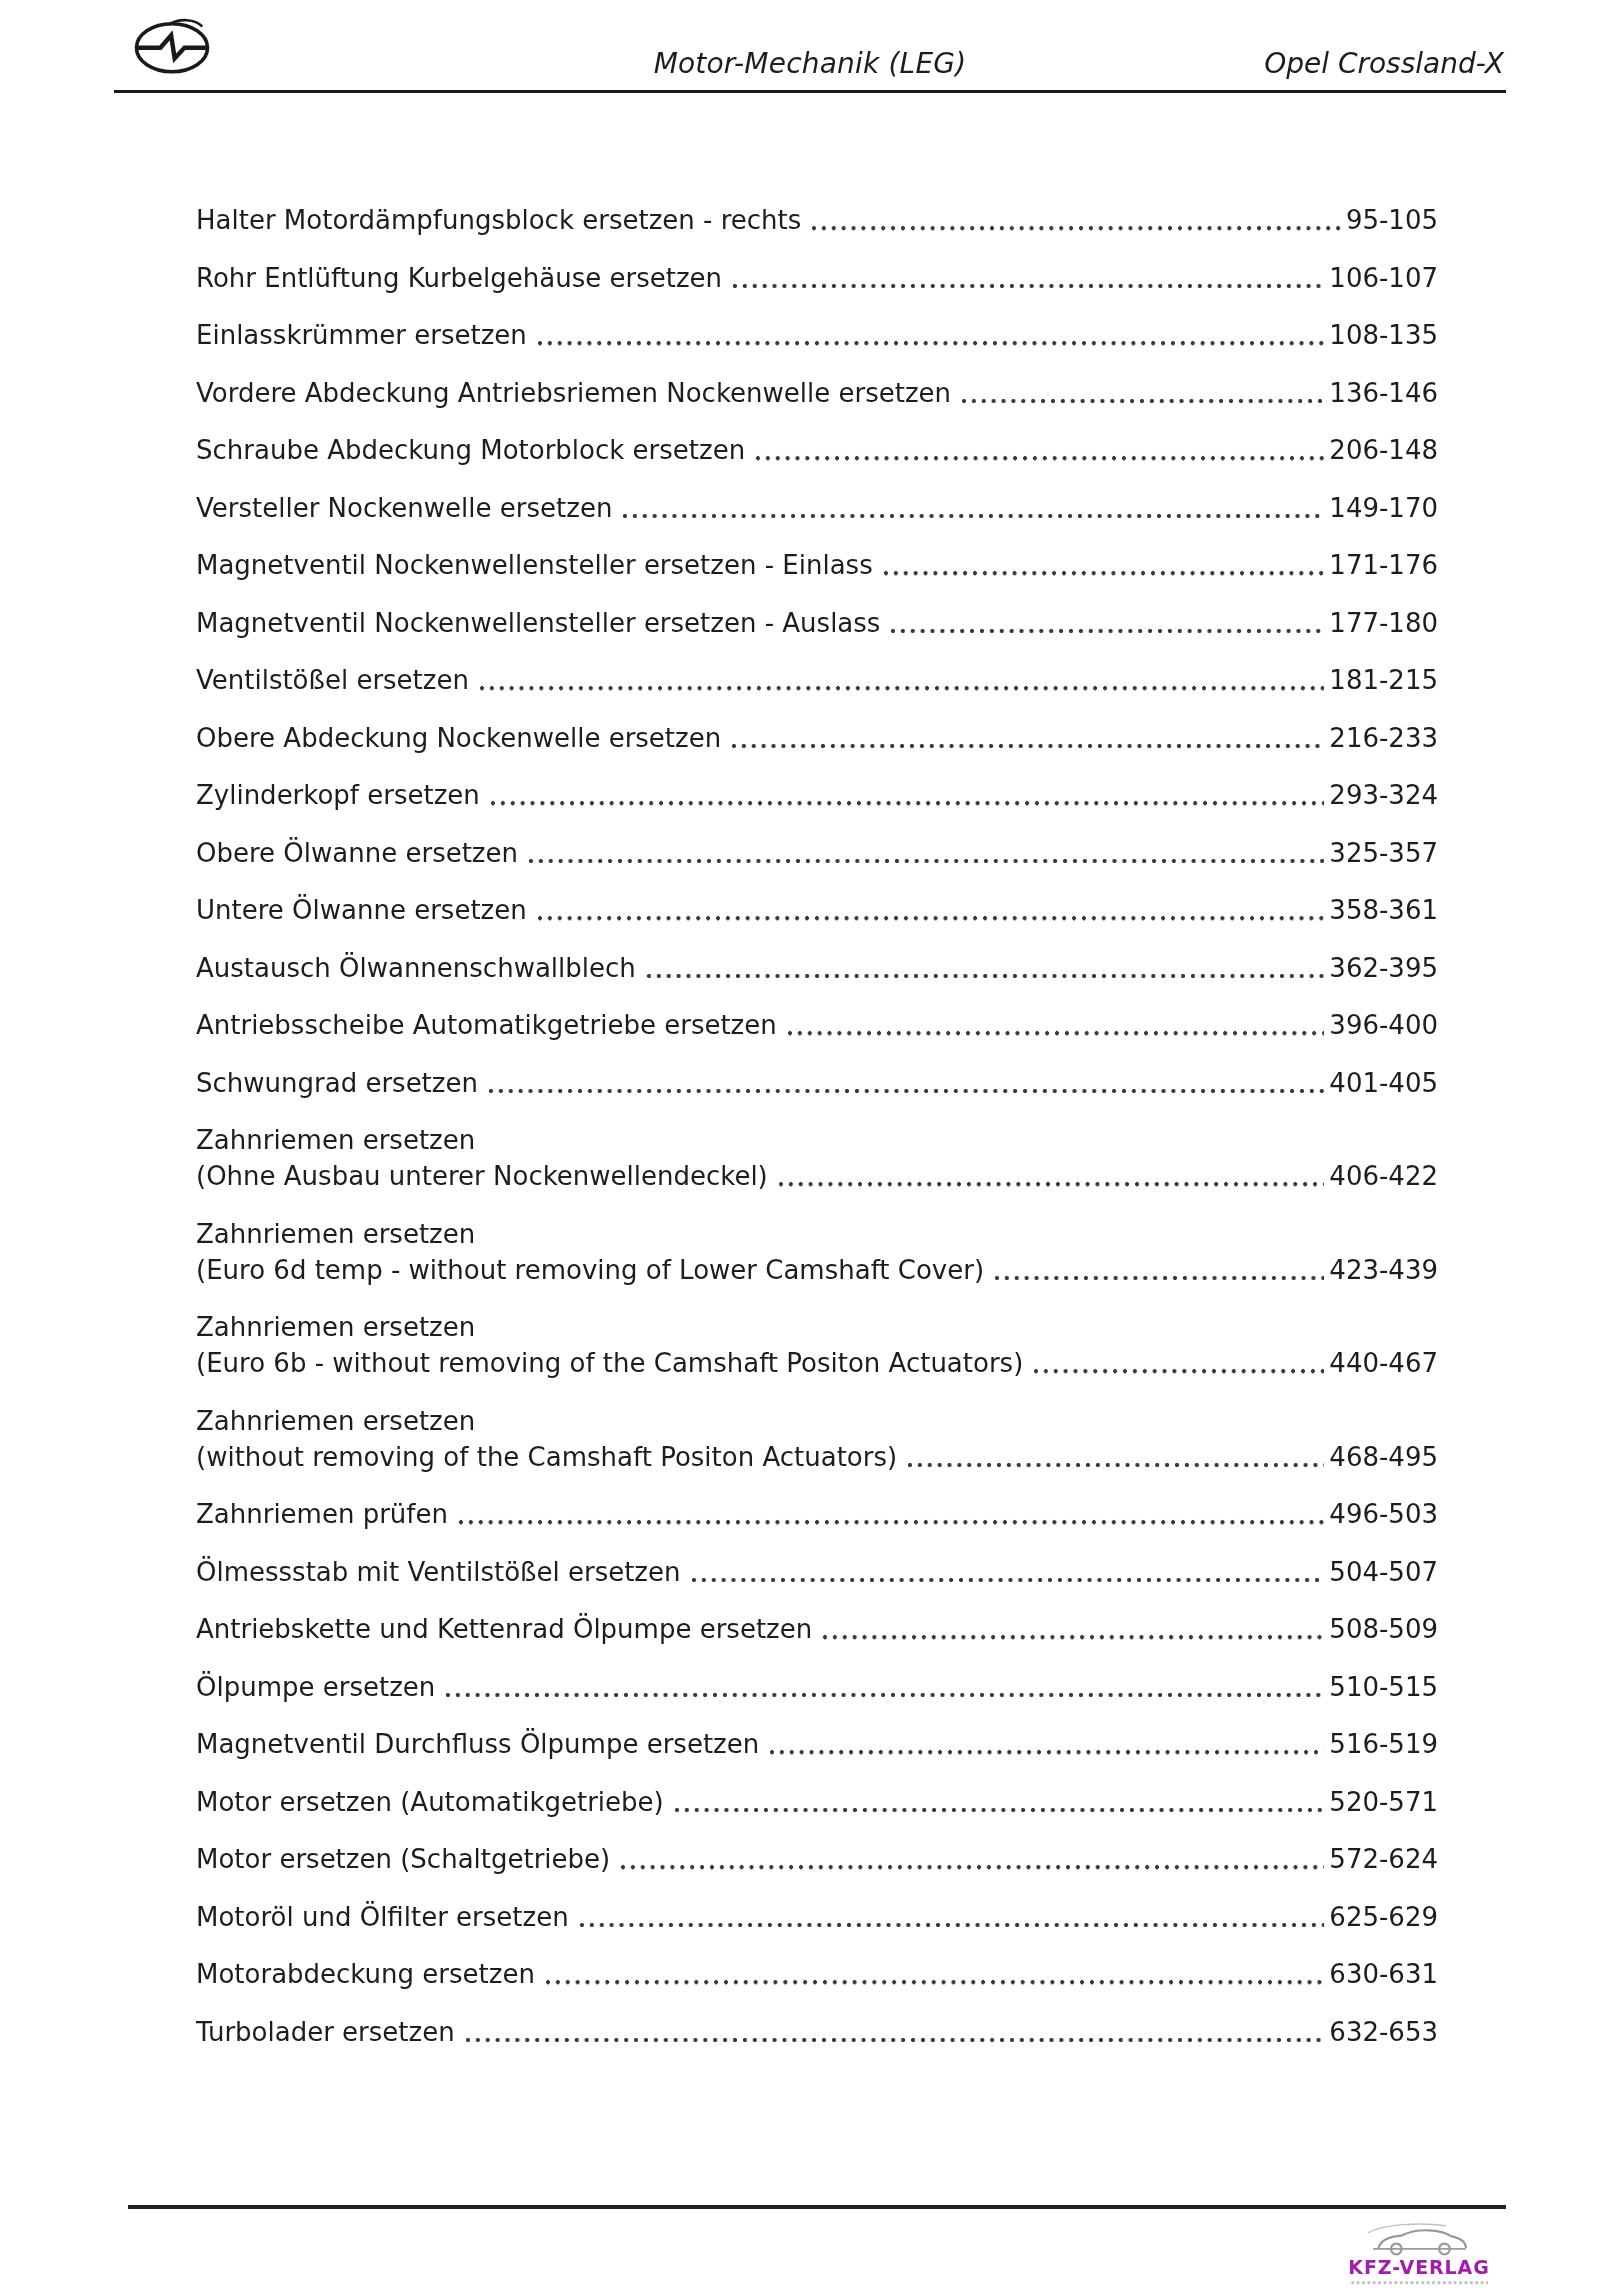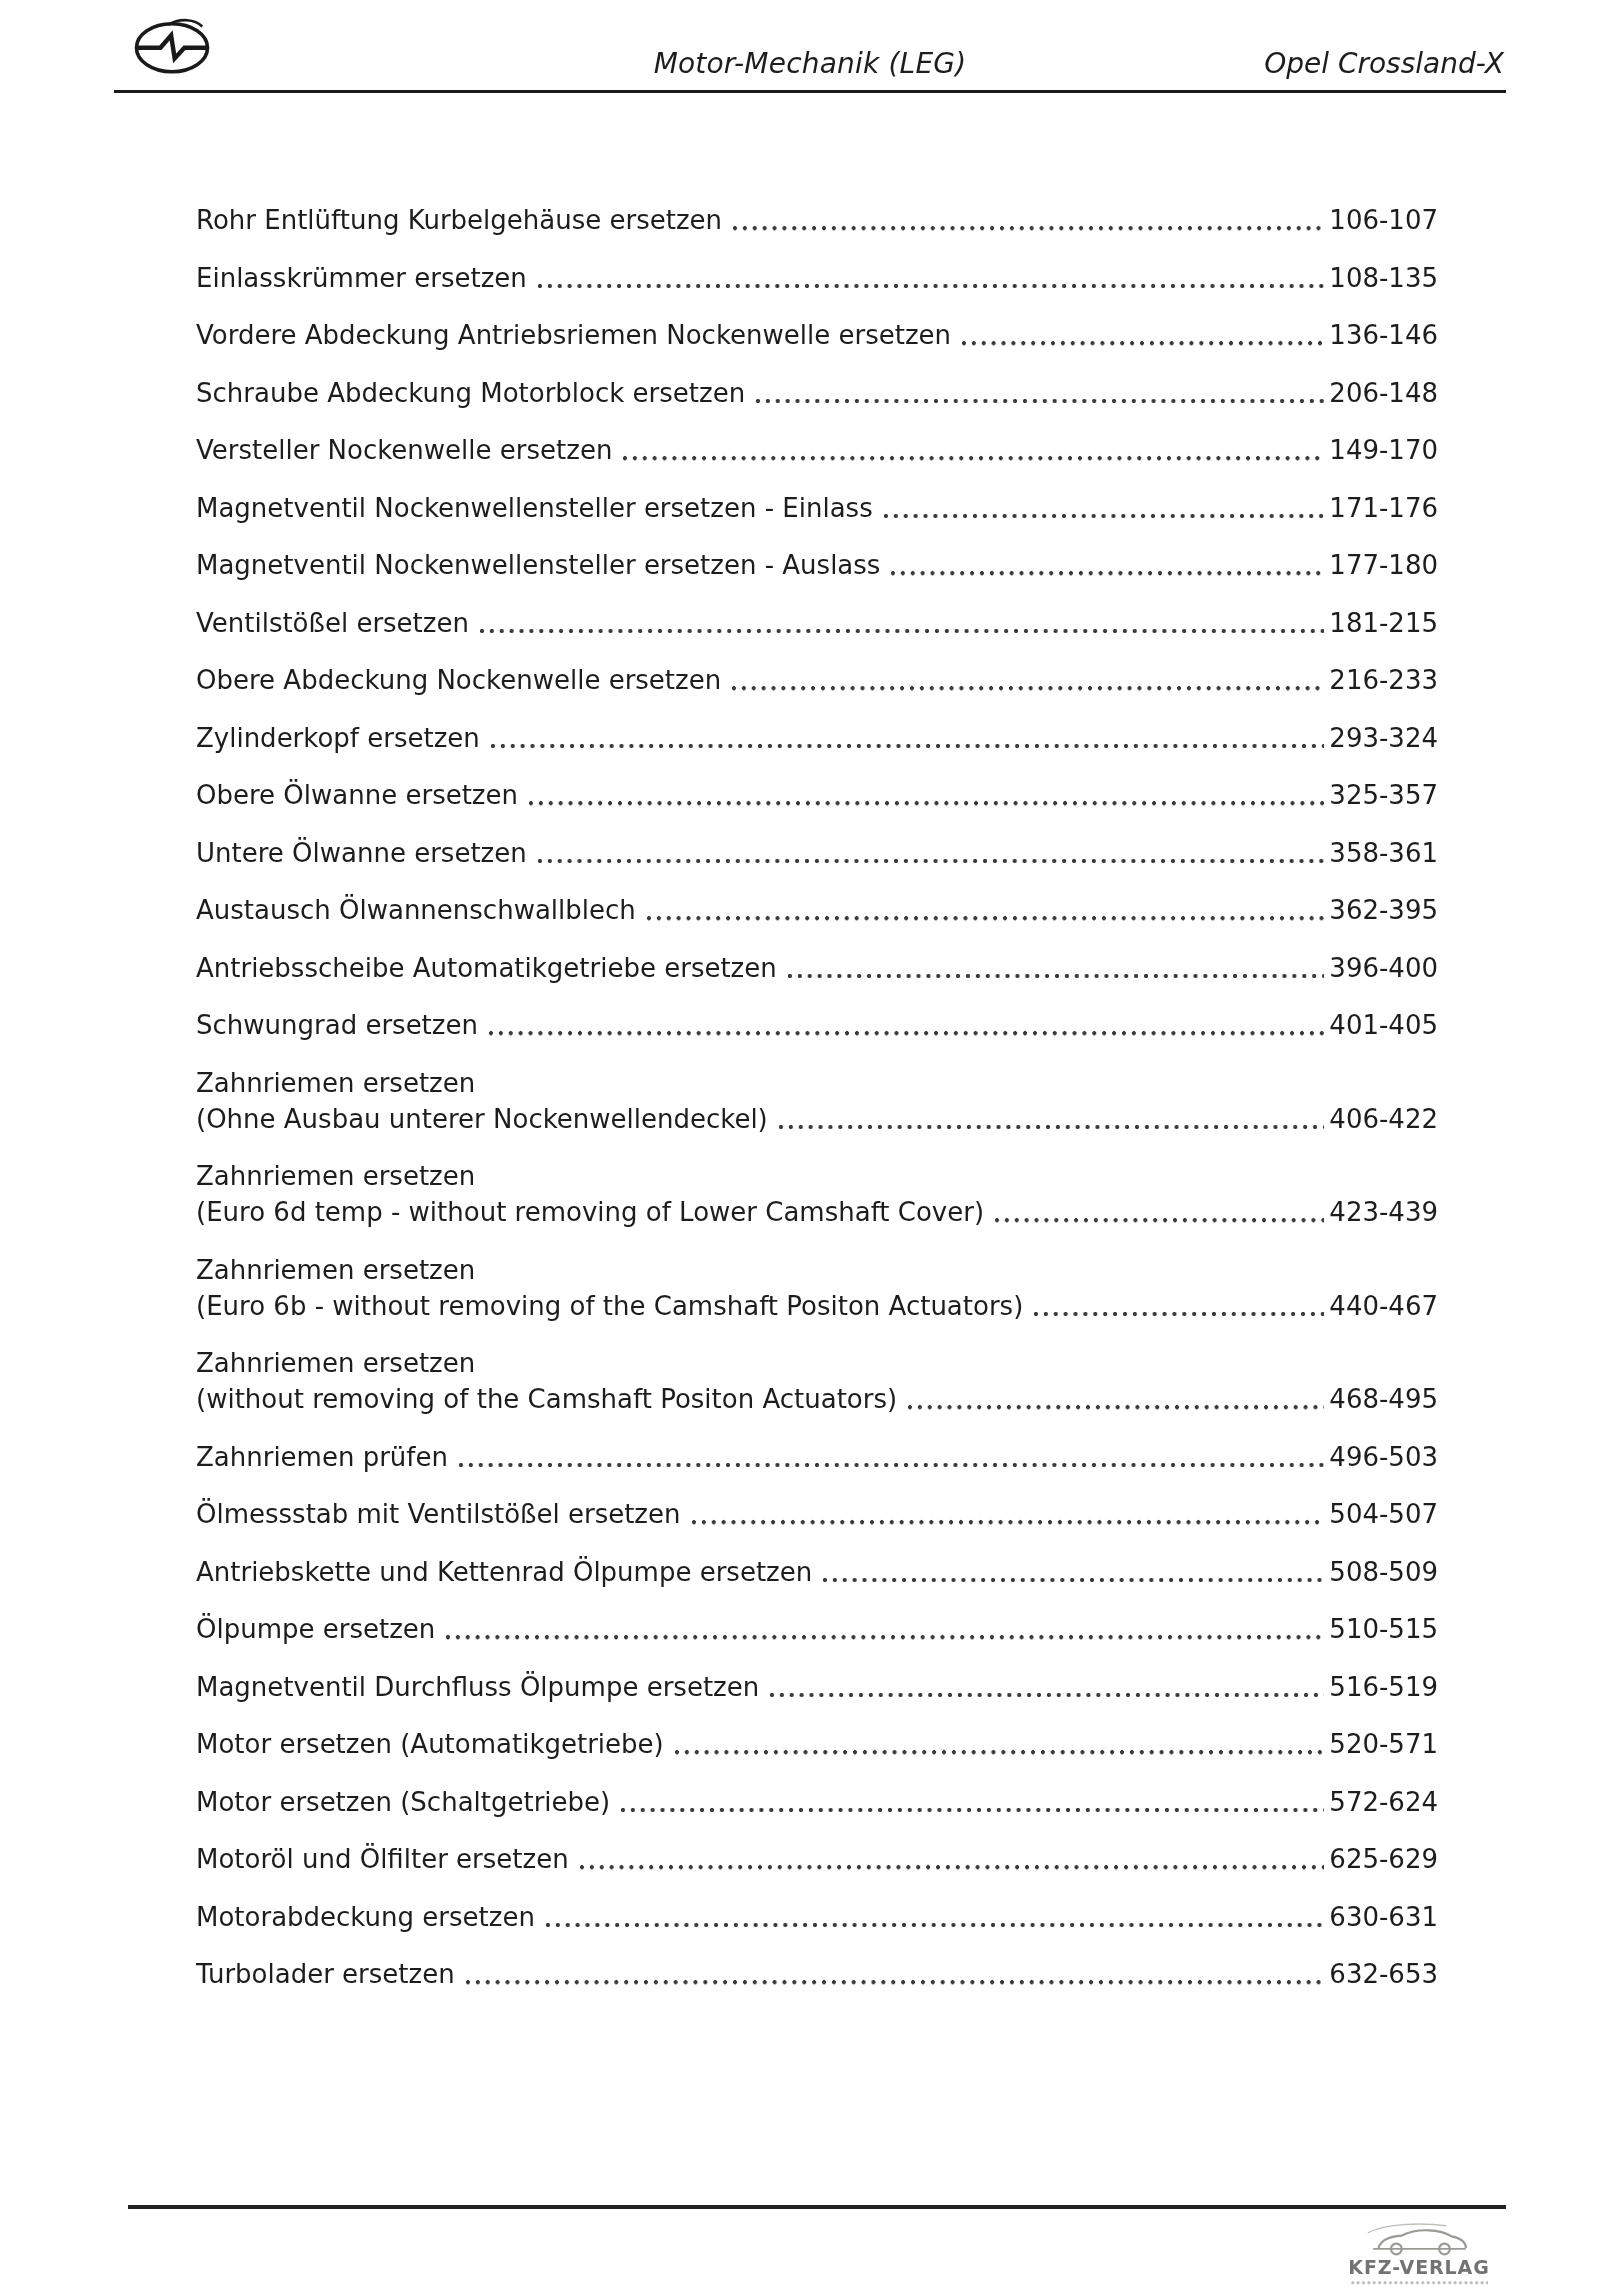--- a/index.html
+++ b/index.html
@@ -89,21 +89,21 @@
     bottom: 7.2px;
     width: 188px;
     text-align: center;
     color: #8a8a85;
   }
   .publisher svg { display: block; margin: 0 auto; }
   .publisher-name {
     font-size: 19px;
     font-weight: bold;
     letter-spacing: 0.9px;
-    color: #737373;
+    color: #a21caf;
     line-height: 19.7px;
   }
   .publisher-tagline-bar {
     height: 5.4px;
     margin: 2.7px 25px 0 25px;
     background-image: radial-gradient(circle, #b5b5b0 1.3px, transparent 1.6px);
     background-size: 5.4px 5.4px;
     background-repeat: repeat-x;
     background-position: left center;
   }
@@ -118,20 +118,28 @@
       <ellipse cx="46" cy="38" rx="40" ry="27" fill="none" stroke="#1a1a1a" stroke-width="4"></ellipse>
       <path d="M7 38 H33 L45 24 L49 50 L60 38 H85" fill="none" stroke="#1a1a1a" stroke-width="5" stroke-linejoin="miter"></path>
       <path d="M42 12 C55 4, 72 6, 80 14" fill="none" stroke="#1a1a1a" stroke-width="3"></path>
     </svg>
     <div class="header-center">Motor-Mechanik (LEG)</div>
     <div class="header-right">Opel Crossland-X</div>
     <div class="header-rule"></div>
   </div>
 
   <div class="toc">
+    <div class="toc-entry">
+
+      <div class="toc-row">
+        <span class="toc-label">Halter Motordämpfungsblock ersetzen - rechts</span>
+        <span class="toc-leader"></span>
+        <span class="toc-pages">95-105</span>
+      </div>
+    </div>
 
     <div class="toc-entry">
 
       <div class="toc-row">
         <span class="toc-label">Rohr Entlüftung Kurbelgehäuse ersetzen</span>
         <span class="toc-leader"></span>
         <span class="toc-pages">106-107</span>
       </div>
     </div>
 

